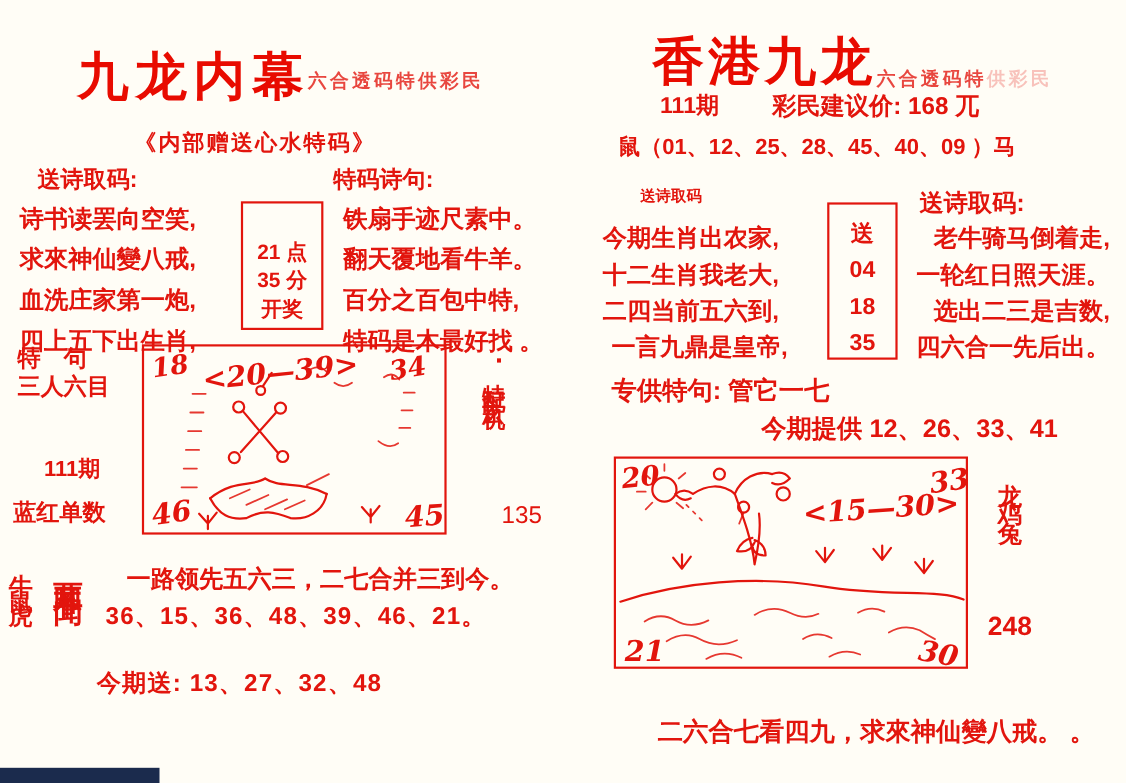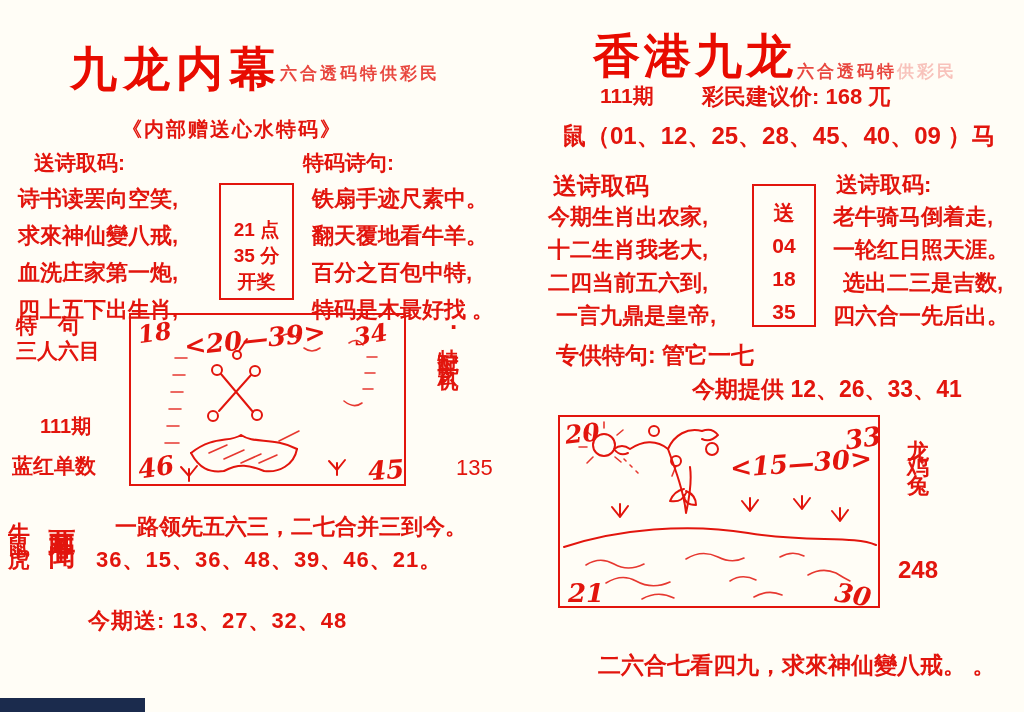--- a/index.html
+++ b/index.html
@@ -103,42 +103,42 @@
   <div class="abs w6" style="left:88px;top:606px;font-size:22px;letter-spacing:1px;">今期送: 13、27、32、48</div>
 
   <div class="abs title" style="left:593px;top:25px;font-size:47px;letter-spacing:4px;">香港九龙</div>
   <div class="abs sub" style="left:797px;top:60px;font-size:17px;">
     <span>六合透码特</span><span class="faded">供彩民</span>
   </div>
 
   <div class="abs" style="left:600px;top:82px;font-size:21px;font-weight:600;">111期</div>
   <div class="abs w6" style="left:702px;top:82px;font-size:22px;">彩民建议价: 168 兀</div>
 
-  <div class="abs w6" style="left:562px;top:120px;font-size:24px;">鼠（01、12、25、28、45、40、09 ）马</div>
+  <div class="abs w6" style="left:562px;top:120px;font-size:20px;">鼠（01、12、25、28、45、40、09 ）马</div>
 
-  <div class="abs w6" style="left:553px;top:170px;font-size:24px;font-family:Liberation Mono, monospace;">送诗取码</div>
+  <div class="abs w6" style="left:582px;top:170px;font-size:14px;font-family:Liberation Mono, monospace;">送诗取码</div>
   <div class="abs w6" style="left:836px;top:170px;font-size:22px;">送诗取码:</div>
 
   <div class="abs poem w6" style="left:548px;top:200px;font-size:22px;line-height:33px;">
     <div>今期生肖出农家,</div>
     <div>十二生肖我老大,</div>
     <div>二四当前五六到,</div>
     <div style="padding-left:8px;">一言九鼎是皇帝,</div>
   </div>
 
   <div class="box" style="left:752px;top:184px;width:64px;height:143px;">
     <div style="padding-top:10px;text-align:center;font-size:21px;line-height:33px;font-weight:600;">
       <div>送</div>
       <div>04</div>
       <div>18</div>
       <div>35</div>
     </div>
   </div>
 
-  <div class="abs poem w6" style="left:833px;top:200px;font-size:22px;line-height:33px;">
+  <div class="abs poem w6" style="left:833px;top:200px;font-size:22px;line-height:33px;text-align:right;">
     <div>老牛骑马倒着走,</div>
     <div>一轮红日照天涯。</div>
     <div style="padding-left:10px;">选出二三是吉数,</div>
     <div>四六合一先后出。</div>
   </div>
 
   <div class="abs w6" style="left:556px;top:340px;font-size:23px;">专供特句: 管它一七</div>
   <div class="abs w6" style="left:680px;top:374px;font-size:23px;margin-left:12px;">今期提供 12、26、33、41</div>
 
   <div class="box" style="left:558px;top:415px;width:322px;height:193px;"></div>

